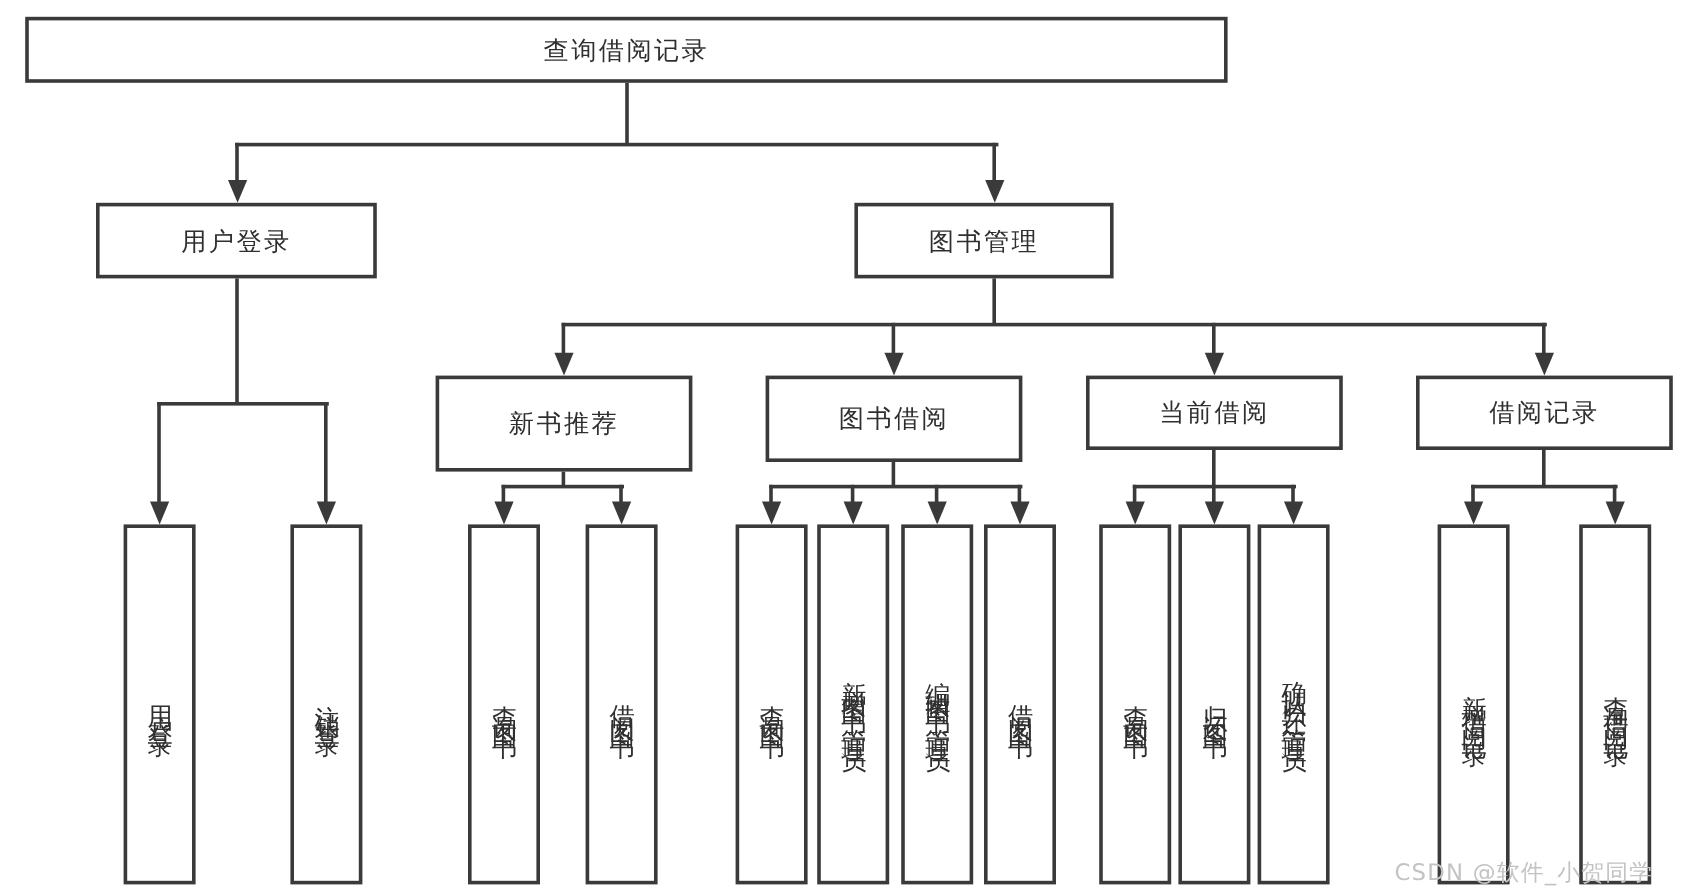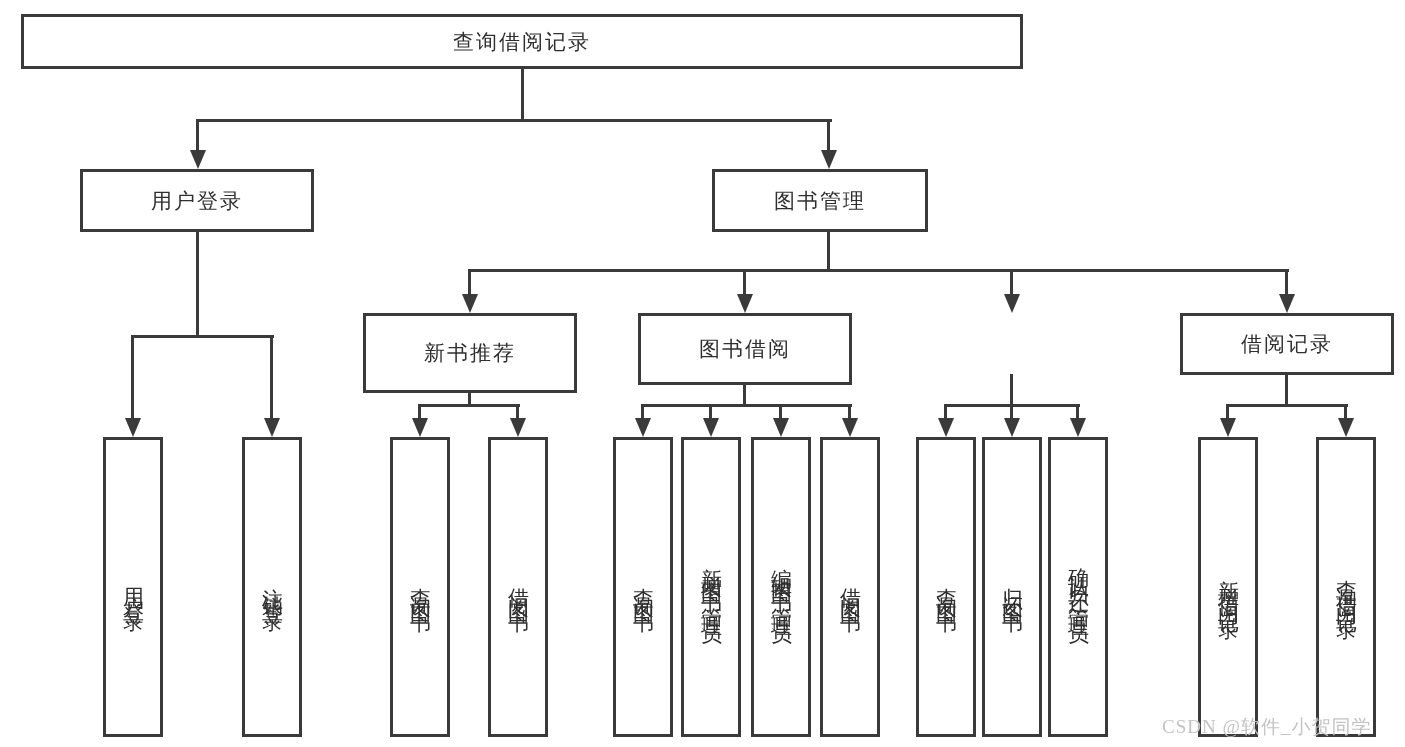--- a/index.html
+++ b/index.html
@@ -44,21 +44,20 @@
     letter-spacing:8px;
     line-height:1;
     white-space:nowrap;
   }
   .watermark{
     position:absolute;z-index:3;
     left:1162px;top:714px;
     font-size:19px;letter-spacing:1px;
     color:#c3c3c3;
     white-space:nowrap;
-    font-family:Liberation Serif, serif;
   }
 </style>
 </head>
 <body>
 
 <div class="canvas">
 
   <div class="ln" style="left:521px;top:68px;width:3px;height:52px"></div>
   <div class="ln" style="left:196px;top:119px;width:636px;height:3px"></div>
   <div class="ln" style="left:196px;top:119px;width:3px;height:33px"></div>
@@ -126,20 +125,23 @@
   <div class="node" style="left:712px;top:169px;width:216px;height:63px">
     <span>图书管理</span>
   </div>
 
   <div class="node" style="left:363px;top:313px;width:214px;height:80px">
     <span>新书推荐</span>
   </div>
   <div class="node" style="left:638px;top:313px;width:214px;height:72px">
     <span>图书借阅</span>
   </div>
+  <div class="node" style="left:905px;top:313px;width:214px;height:62px">
+    <span>当前借阅</span>
+  </div>
   <div class="node" style="left:1180px;top:313px;width:214px;height:62px">
     <span>借阅记录</span>
   </div>
 
   <div class="vnode" style="left:103px;top:437px;width:60px;height:300px">
     <span>用户登录</span>
   </div>
   <div class="vnode" style="left:242px;top:437px;width:60px;height:300px">
     <span>注销登录</span>
   </div>

